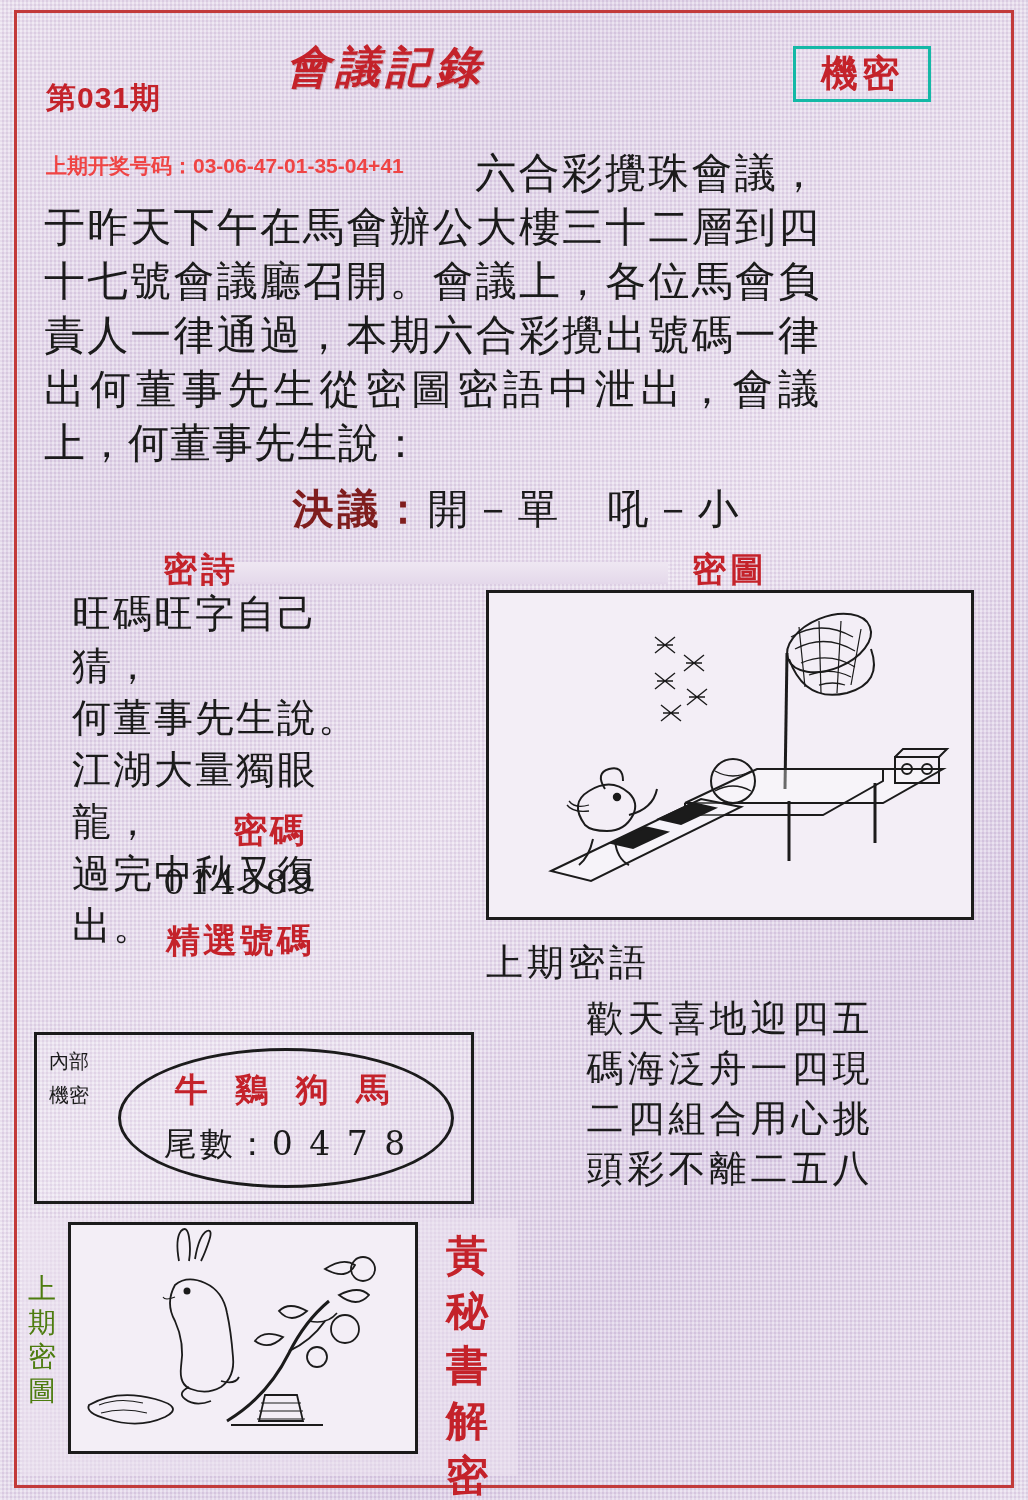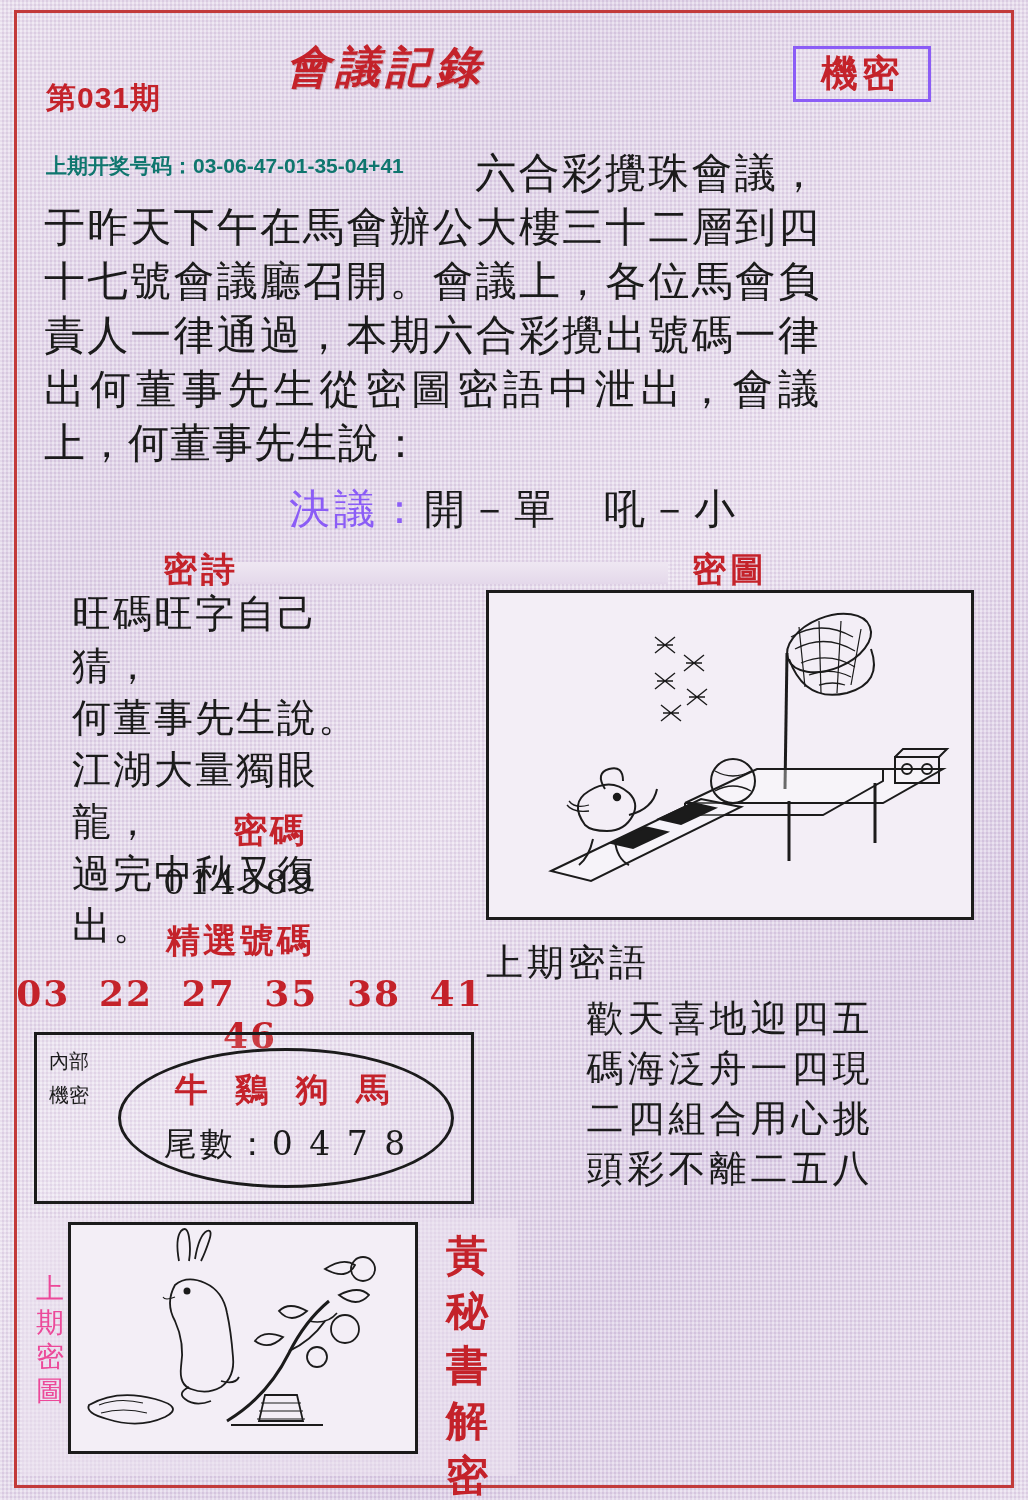--- a/index.html
+++ b/index.html
@@ -34,31 +34,31 @@
     position:absolute; left:286px; top:38px;
     font-size:44px; font-weight:bold; color:#c4222a;
     font-family:"DejaVu Serif", serif;
     letter-spacing:6px;
     font-style:italic;
     text-shadow:1px 1px 0 rgba(120,0,0,0.25);
   }
   .secret-badge {
     position:absolute; left:793px; top:46px;
     width:138px; height:56px;
-    border:3px solid #8b5cf6;
+    border:3px solid #14b8a6;
     box-sizing:border-box;
     display:flex; align-items:center; justify-content:center;
     font-size:37px; font-weight:bold; color:#c4222a;
     letter-spacing:4px;
     background:rgba(255,255,255,0.08);
   }
   .last-draw {
     position:absolute; left:46px; top:152px;
     font-family:"Liberation Sans", sans-serif;
-    font-size:21px; font-weight:bold; color:#0f766e;
+    font-size:21px; font-weight:bold; color:#ef4444;
     letter-spacing:0px;
   }
 
   
   .body-text {
     position:absolute; left:44px; top:146px; width:776px;
     font-size:41px; line-height:54px; color:#1b1b1b;
     letter-spacing:1px;
     text-align:justify;
   }
@@ -71,21 +71,21 @@
     letter-spacing:6px;
   }
   .slogan .note {
     font-size:34px; color:#1b1b1b; font-weight:normal; letter-spacing:2px;
   }
   .resolution {
     position:absolute; left:0; top:482px; width:1028px;
     text-align:center;
     font-size:41px; color:#1b1b1b; letter-spacing:4px;
   }
-  .resolution .lab { color:#8b5cf6; font-weight:normal; }
+  .resolution .lab { color:#7f1d1d; font-weight:bold;padding-left:7px; }
 
   
   .label-mishi {
     position:absolute; left:163px; top:547px;
     font-size:34px; font-weight:bold; color:#c4222a; letter-spacing:4px;
   }
   .label-mitu {
     position:absolute; left:692px; top:547px;
     font-size:34px; font-weight:bold; color:#c4222a; letter-spacing:4px;
   }
@@ -165,21 +165,21 @@
     position:absolute; left:22px; top:1218px; width:496px; height:258px;
     background:rgba(236,228,241,0.55);
   }
   .pic-bottom {
     position:absolute; left:68px; top:1222px; width:350px; height:232px;
     border:3px solid #1b1b1b; background:#f3eef6; box-sizing:border-box;
     overflow:hidden;
   }
   .bottom-left-vert {
     position:absolute; left:28px; top:1272px; width:36px;
-    font-size:28px; line-height:34px; color:#ec4899; text-align:right;
+    font-size:28px; line-height:34px; color:#4d7c0f; text-align:left;
   }
   .bottom-right-vert {
     position:absolute; left:438px; top:1228px; width:58px;
     font-size:42px; line-height:55px; color:#c4222a; font-weight:bold; text-align:center;
   }
 </style>
 </head>
 <body>
 
 <div class="page">
@@ -207,29 +207,20 @@
   <div class="poem">
     <div>旺碼旺字自己猜，</div>
     <div>何董事先生說。</div>
     <div>江湖大量獨眼龍，</div>
     <div>過完中秋又復出。</div>
   </div>
 
   <div class="code-label">密碼</div>
   <div class="code-value">014589</div>
   <div class="pick-label">精選號碼</div>
-  <div class="pick-nums">
-    <span>03</span>
-    <span>22</span>
-    <span>27</span>
-    <span>35</span>
-    <span>38</span>
-    <span>41</span>
-    <span>46</span>
-  </div>
 
   <div class="pic-main">
     <svg width="482" height="324" viewBox="0 0 482 324">
       <g stroke="#1b1b1b" fill="none" stroke-width="2">
 
         <ellipse cx="340" cy="50" rx="44" ry="26" transform="rotate(-22 340 50)"></ellipse>
         <path d="M300 66 q16 44 58 34 q36 -10 24 -44"></path>
         <path d="M302 44 q30 -18 62 0" stroke-width="1.3"></path>
         <path d="M306 56 q30 -16 60 2" stroke-width="1.3"></path>
         <path d="M312 70 q28 -12 54 4" stroke-width="1.3"></path>

